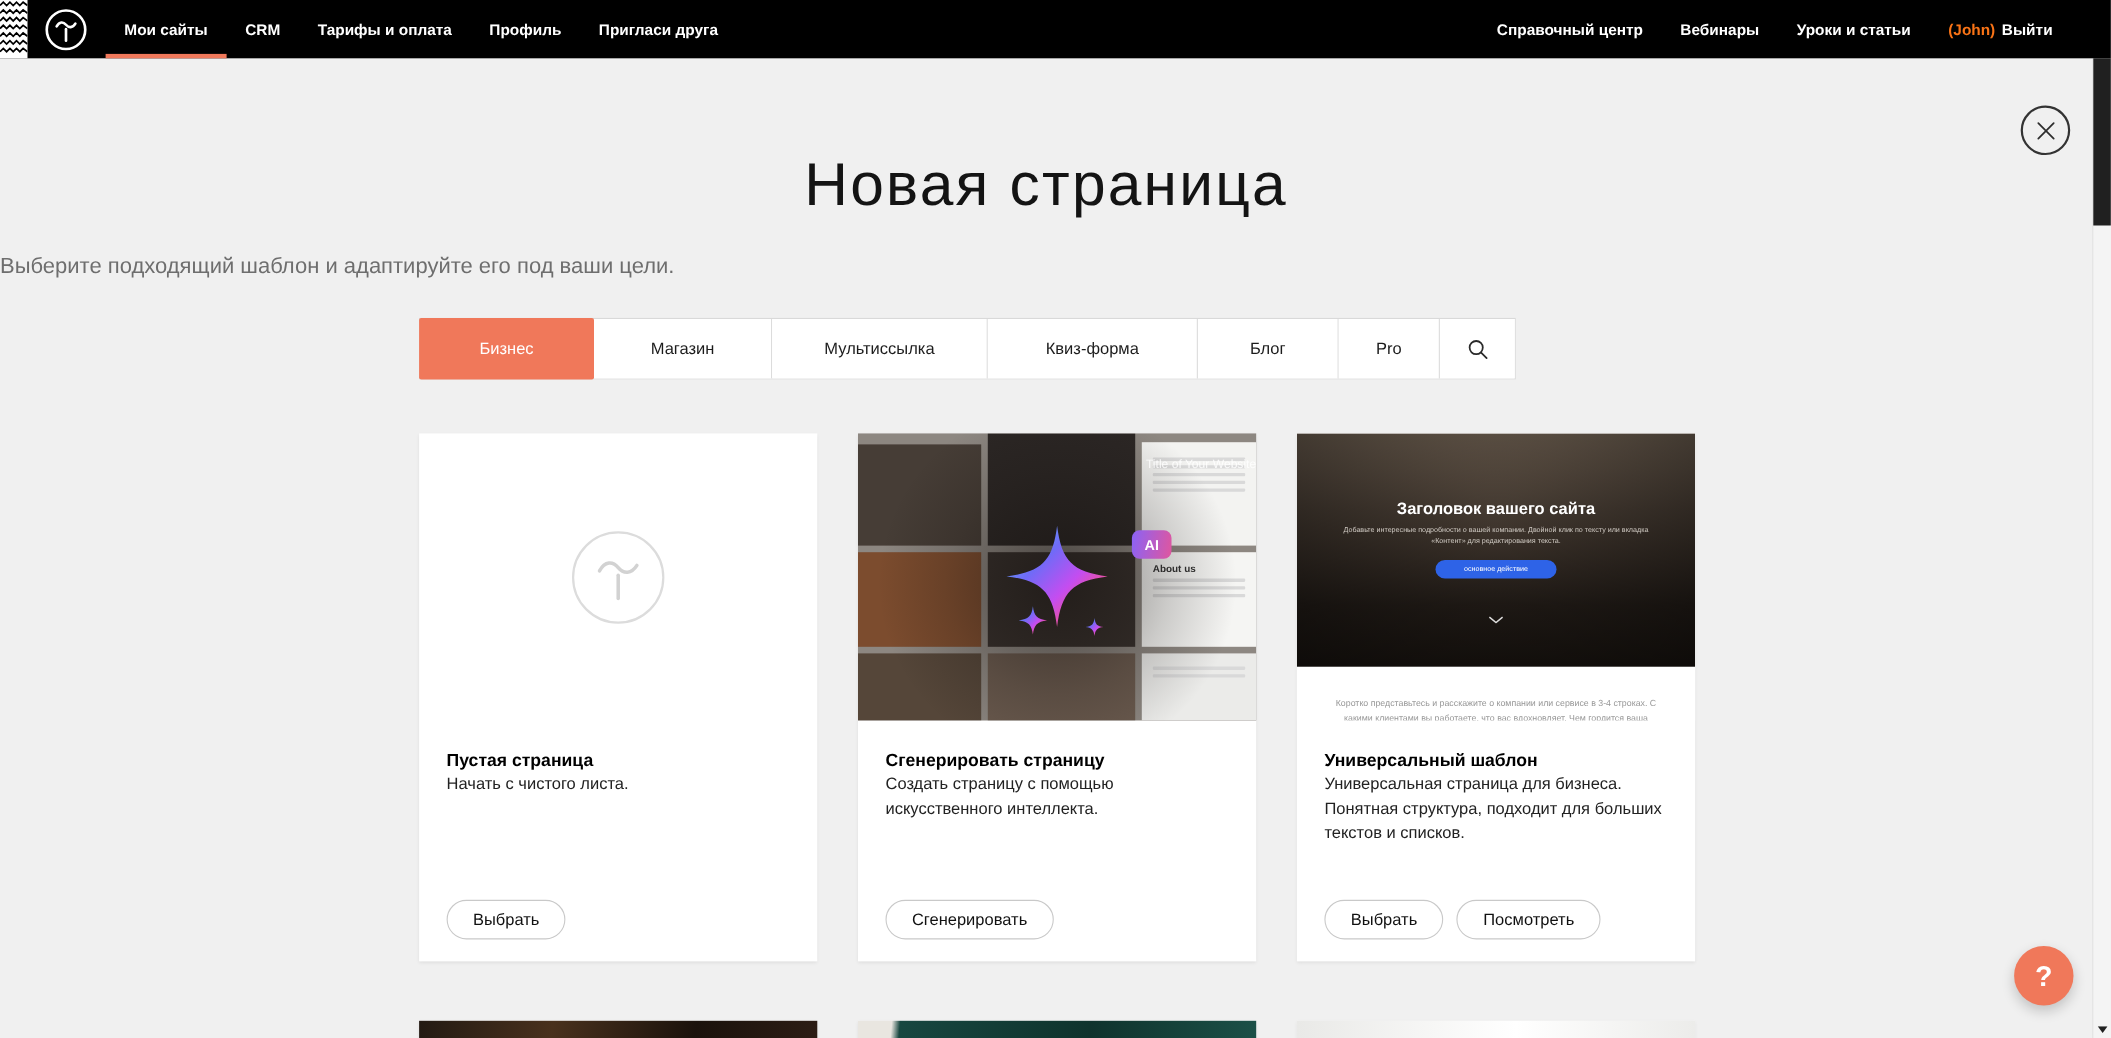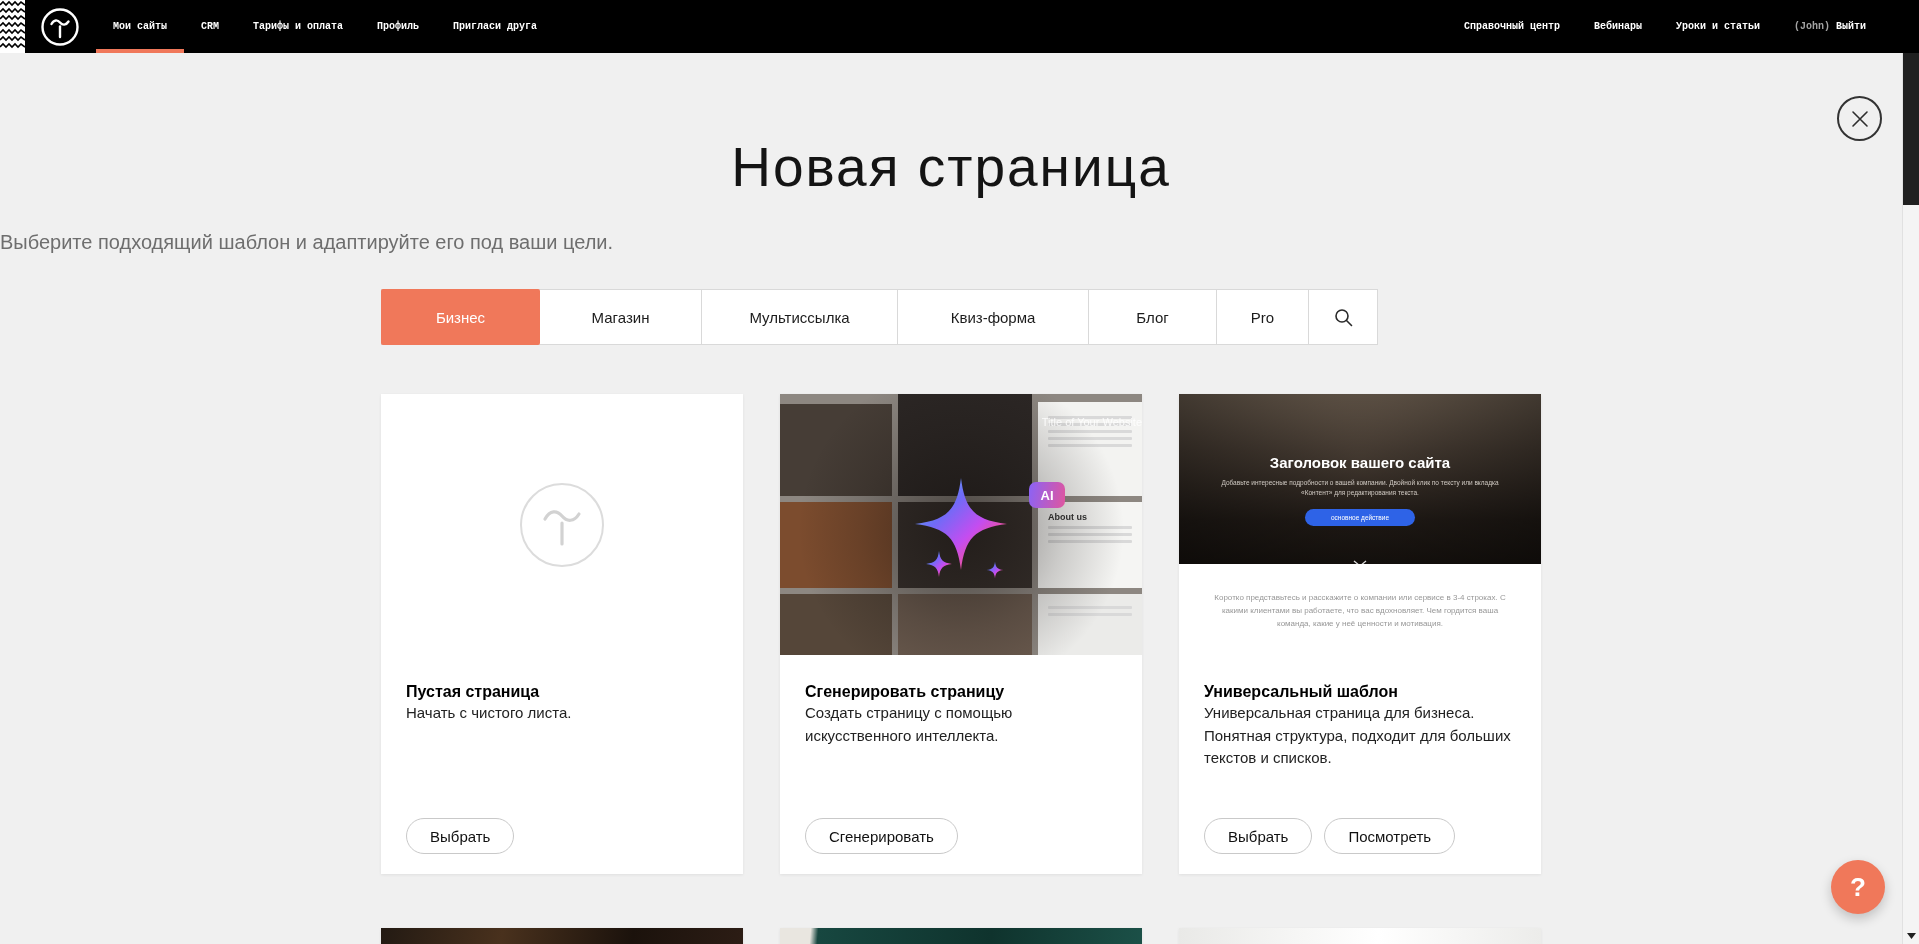--- a/index.html
+++ b/index.html
@@ -9,27 +9,27 @@
     position:relative; background:var(--page-bg);
     font-family:"Liberation Sans", sans-serif; color:#111;
   }
 
   
   .header{ position:absolute; top:0; left:0; width:1919px; height:53px; background:#000;
            display:flex; align-items:stretch; z-index:40; }
   .zigzag{ width:25px; height:53px; background:#fff; flex:0 0 auto; }
   .logo-wrap{ display:flex; align-items:center; padding:0 16px 0 15px; cursor:pointer; }
   .nav{ display:flex; align-items:stretch; }
-  .nav-item{ display:flex; align-items:center; padding:0 17px; color:#fff; font-size:10px;
+  .nav-item{ display:flex; align-items:center; padding:0 17px; color:#fff; font-size:14px;
              font-weight:600; border-top:4px solid transparent; border-bottom:4px solid transparent;
-             cursor:pointer; white-space:nowrap;font-family:Liberation Mono, monospace; }
+             cursor:pointer; white-space:nowrap; }
   .nav-item.active{ border-bottom-color:var(--accent); }
   .nav-right{ margin-left:auto; margin-right:36px; }
   .user-item{ gap:6px; }
-  .user-name{ color:#a3a3a3; font-weight:600;text-align:right; }
+  .user-name{ color:#f97316; font-weight:600;text-align:right; }
 
   
   .close-btn{ position:absolute; left:1837px; top:96px; width:45px; height:45px; border-radius:50%;
               border:2px solid #333; display:flex; align-items:center; justify-content:center;
               cursor:pointer; z-index:10; }
   .page-title{ position:absolute; top:135px; left:0; width:1902px; text-align:center;
                font-size:55px; font-weight:300; letter-spacing:2px; color:#141414; }
   .page-subtitle{ position:absolute; top:231px; left:0; width:1902px; text-align:left;
                   font-size:20px; font-weight:400; color:#6e6e6e; }
 
@@ -80,21 +80,21 @@
   .ai-shade{ position:absolute; inset:0; z-index:2;
              background:radial-gradient(circle at 50% 52%, rgba(18,14,12,.55), rgba(18,14,12,.18) 45%, transparent 72%); }
   .ai-star{ position:absolute; left:116px; top:65px; z-index:4; }
   .ai-badge{ position:absolute; left:221px; top:88px; z-index:5; width:36px; height:26px;
              border-radius:7px; background:linear-gradient(100deg,#8a63f6,#e0569e);
              color:#fff; font-size:13px; font-weight:700; display:flex; align-items:center;
              justify-content:center;margin-left:28px; }
 
   
   .preview-univ{ background:#fff; }
-  .univ-hero{ position:relative; height:170px;
+  .univ-hero{ position:relative; height:212px;
               background:linear-gradient(180deg,#8a7866 0%,#5e5044 32%,#2c241e 74%,#1f1914 100%); }
   .univ-hero::before{ content:""; position:absolute; inset:0;
               background:radial-gradient(circle at 50% 40%, rgba(0,0,0,.25), rgba(0,0,0,.55)); }
   .univ-hero > *{ position:relative; }
   .hero-title{ text-align:center; padding-top:60px; color:#fff; font-size:15px; font-weight:700; }
   .hero-sub{ width:280px; margin:7px auto 0; text-align:center; color:#cfc9c2;
              font-size:6.5px; line-height:1.6; }
   .hero-btn{ display:block; margin:10px auto 0; width:110px; height:17px; border:none;
              border-radius:9px; background:#2e63e7; color:#fff; font-size:6.5px;
              font-family:inherit; cursor:pointer; }

